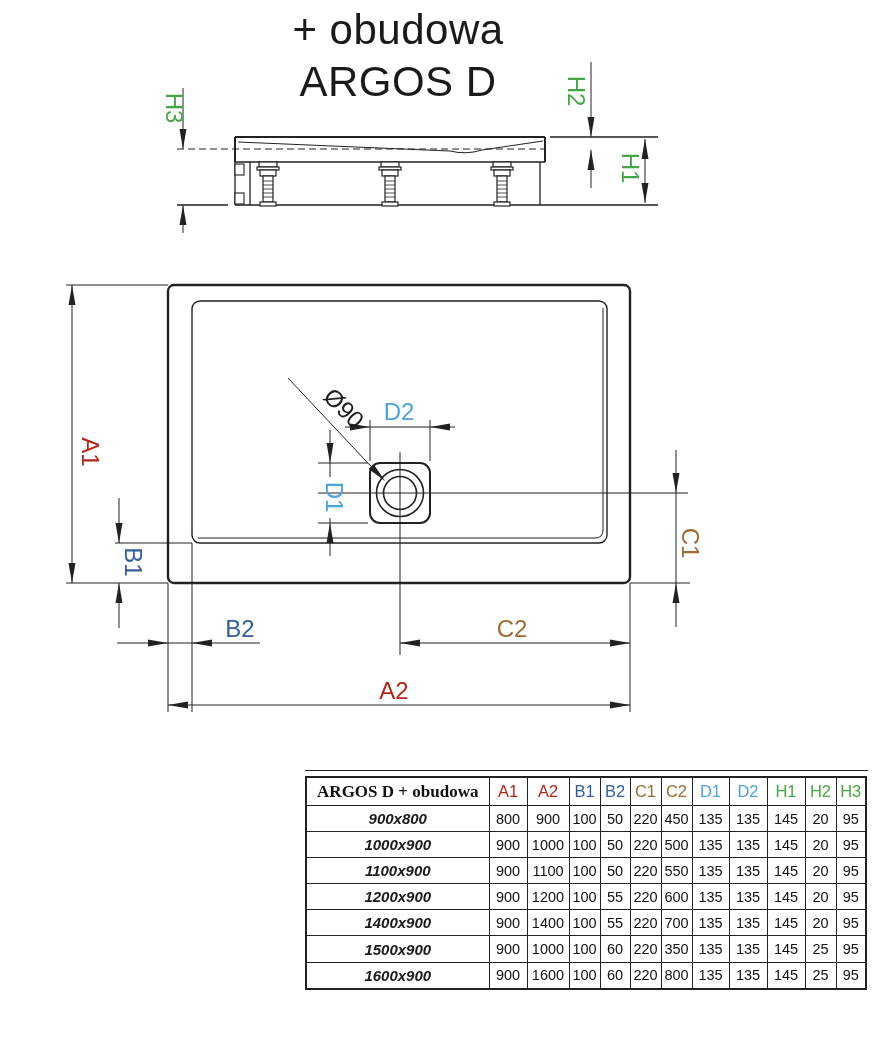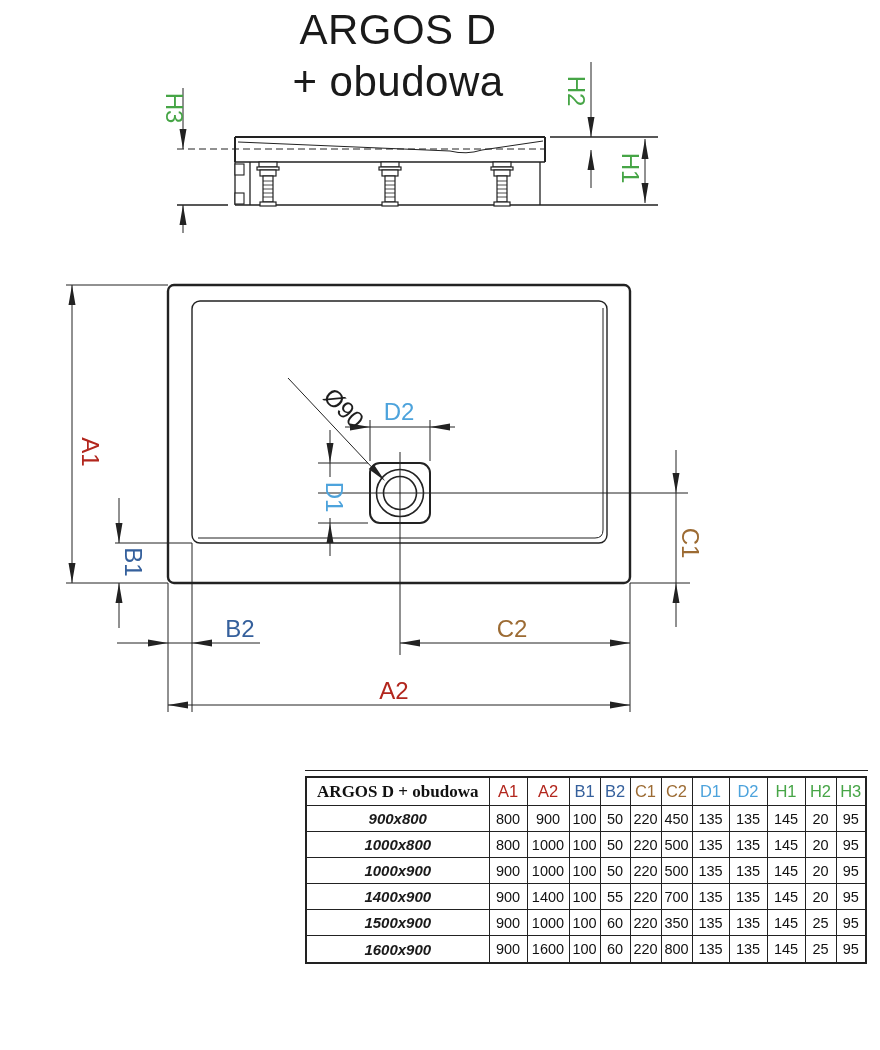--- a/index.html
+++ b/index.html
@@ -21,22 +21,22 @@
   .size-cell{font-family:Liberation Sans, sans-serif;font-weight:bold;font-style:italic;
              font-size:15px;color:#1a1a1a;}
   .num-cell{font-size:14.5px;color:#111;}
 </style>
 </head>
 <body>
 
 <div id="page">
 
   <div id="title">
+    <div>+ obudowa</div>
     <div>ARGOS D</div>
-    <div>+ obudowa</div>
   </div>
 
   <svg width="880" height="770" viewBox="0 0 880 770" style="position:absolute;left:0;top:0;">
     <defs>
       <g id="foot" fill="#fff" stroke="#222" stroke-width="1.2">
         <rect x="-9" y="162" width="18" height="5"></rect>
         <rect x="-11" y="167" width="22" height="3"></rect>
         <rect x="-8" y="170" width="16" height="6"></rect>
         <rect x="-5" y="176" width="10" height="26"></rect>
         <path d="M-5,181 H5 M-5,185 H5 M-5,189 H5 M-5,193 H5 M-5,197 H5" stroke-width="0.8"></path>
@@ -143,41 +143,55 @@
           <td class="num-cell">50</td>
           <td class="num-cell">220</td>
           <td class="num-cell">450</td>
           <td class="num-cell">135</td>
           <td class="num-cell">135</td>
           <td class="num-cell">145</td>
           <td class="num-cell">20</td>
           <td class="num-cell">95</td>
         </tr>
         <tr>
-          <td class="size-cell">1000x800</td>
-          <td class="num-cell">800</td>
+          <td class="size-cell">1000x900</td>
+          <td class="num-cell">900</td>
           <td class="num-cell">1000</td>
           <td class="num-cell">100</td>
           <td class="num-cell">50</td>
           <td class="num-cell">220</td>
           <td class="num-cell">500</td>
           <td class="num-cell">135</td>
           <td class="num-cell">135</td>
           <td class="num-cell">145</td>
           <td class="num-cell">20</td>
           <td class="num-cell">95</td>
         </tr>
         <tr>
-          <td class="size-cell">1000x900</td>
-          <td class="num-cell">900</td>
-          <td class="num-cell">1000</td>
+          <td class="size-cell">1100x900</td>
+          <td class="num-cell">900</td>
+          <td class="num-cell">1100</td>
           <td class="num-cell">100</td>
           <td class="num-cell">50</td>
           <td class="num-cell">220</td>
-          <td class="num-cell">500</td>
+          <td class="num-cell">550</td>
+          <td class="num-cell">135</td>
+          <td class="num-cell">135</td>
+          <td class="num-cell">145</td>
+          <td class="num-cell">20</td>
+          <td class="num-cell">95</td>
+        </tr>
+        <tr>
+          <td class="size-cell">1200x900</td>
+          <td class="num-cell">900</td>
+          <td class="num-cell">1200</td>
+          <td class="num-cell">100</td>
+          <td class="num-cell">55</td>
+          <td class="num-cell">220</td>
+          <td class="num-cell">600</td>
           <td class="num-cell">135</td>
           <td class="num-cell">135</td>
           <td class="num-cell">145</td>
           <td class="num-cell">20</td>
           <td class="num-cell">95</td>
         </tr>
         <tr>
           <td class="size-cell">1400x900</td>
           <td class="num-cell">900</td>
           <td class="num-cell">1400</td>

